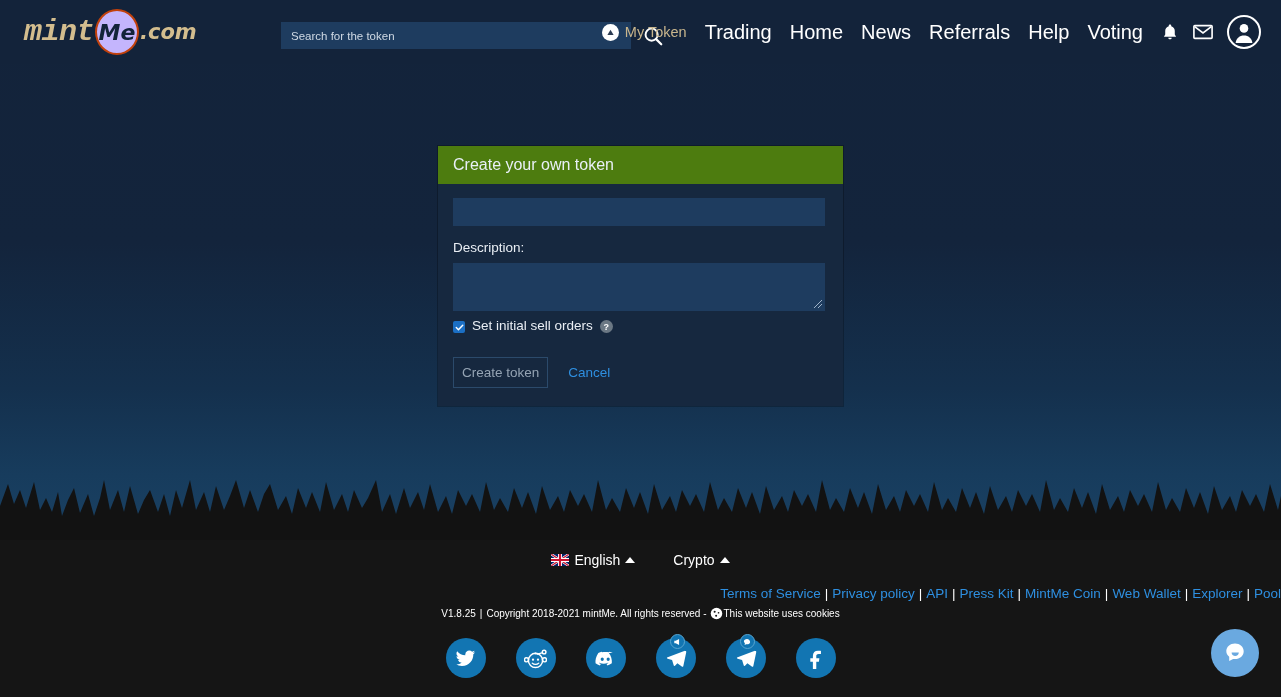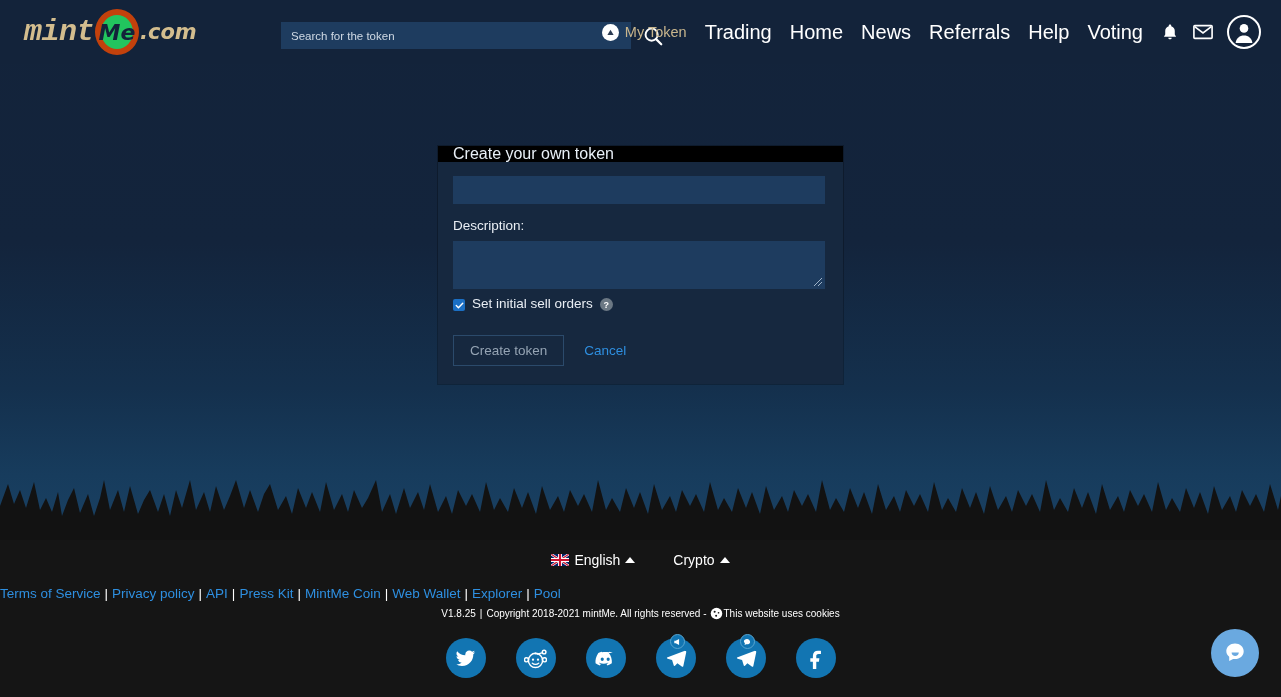--- a/index.html
+++ b/index.html
@@ -60,21 +60,21 @@
     z-index: 20;
   }
   .logo { margin-left: 24px; display: flex; align-items: center; height: 46px; position: relative; }
   .logo-text {
     font-family: Liberation Mono, monospace;
     font-style: italic; font-weight: bold; font-size: 30px;
     color: #d3bd8e; letter-spacing: -.5px; line-height: 1;
   }
   .logo-coin {
     width: 44px; height: 46px; border-radius: 50%;
-    background: #22c55e; border: 6px solid #c2410c;
+    background: #c4b5fd; border: 2px solid #c2410c;
     display: flex; align-items: center; justify-content: center;
     margin: 0 1px;
   }
   .logo-coin span {
     font-family: "DejaVu Sans", sans-serif;
     font-style: italic; font-weight: bold; font-size: 22px;
     color: #13233a;
   }
   .logo-dotcom {
     font-family: "DejaVu Sans", sans-serif;
@@ -120,21 +120,21 @@
   }
 
   
   .card {
     position: absolute; left: 438px; top: 146px; width: 405px;
     background: #16283f;
     z-index: 10;
     box-shadow: 0 0 0 1px rgba(0,0,0,.25);
   }
   .card-header {
-    background: #000000; height: 16px;
+    background: #4d7c0f; height: 38px;
     display: flex; align-items: center; padding: 0 15px;
     color: #e9f0f7; font-size: 16px;
   }
   .card-body { padding: 14px 15px 18px 15px; }
   .field-label { color: #e9eef4; font-size: 13.5px; margin-bottom: 8px; }
   .text-input {
     width: 372px; height: 28px;
     background: #1e3c5f; border: none; outline: none;
     color: #e6eef7; font-size: 13px; padding: 0 8px;
     font-family: "Liberation Sans", sans-serif;
@@ -164,40 +164,40 @@
   .help-badge {
     width: 13px; height: 13px; border-radius: 50%;
     background: #6b7884; color: #ffffff; font-size: 9px;
     display: flex; align-items: center; justify-content: center;
     cursor: pointer; font-weight: bold;
   }
   .actions { margin-top: 24px; display: flex; align-items: center; gap: 14px; }
   .create-btn {
     background: transparent; border: 1px solid #2b4a6b;
     color: #95a4b4; font-size: 13.5px;
-    padding: 7px 16px; cursor: pointer;
+    padding: 7px 8px; cursor: pointer;
     font-family: "Liberation Sans", sans-serif;
   }
   .cancel-link {
     color: #2e8fe0; font-size: 13.5px; text-decoration: none; cursor: pointer;
     padding: 4px 6px;
   }
 
   
   .lang-row {
     position: absolute; top: 12px; left: 0; width: 1281px;
     display: flex; justify-content: center; align-items: center; gap: 38px;
   }
   .lang-item { display: flex; align-items: center; gap: 5px; color: #ffffff; font-size: 14px; cursor: pointer; }
   .flag { width: 18px; height: 12px; border-radius: 1px; }
   .caret-up { width: 0; height: 0; border-left: 5px solid transparent; border-right: 5px solid transparent; border-bottom: 6px solid #ffffff; }
 
   .links-row {
     position: absolute; top: 46px; left: 0; width: 1281px;
-    display: flex; justify-content: flex-start; align-items: center;
+    display: flex; justify-content: flex-end; align-items: center;
     font-size: 13.5px; color: #ffffff;
   }
   .flink { color: #2e8fe0; text-decoration: none; cursor: pointer; }
   .sep { color: #ffffff; margin: 0 4px; }
 
   .copy-row {
     position: absolute; top: 67px; left: 0; width: 1281px;
     display: flex; justify-content: center; align-items: center;
     font-size: 10px; color: #ffffff; gap: 0;
   }

